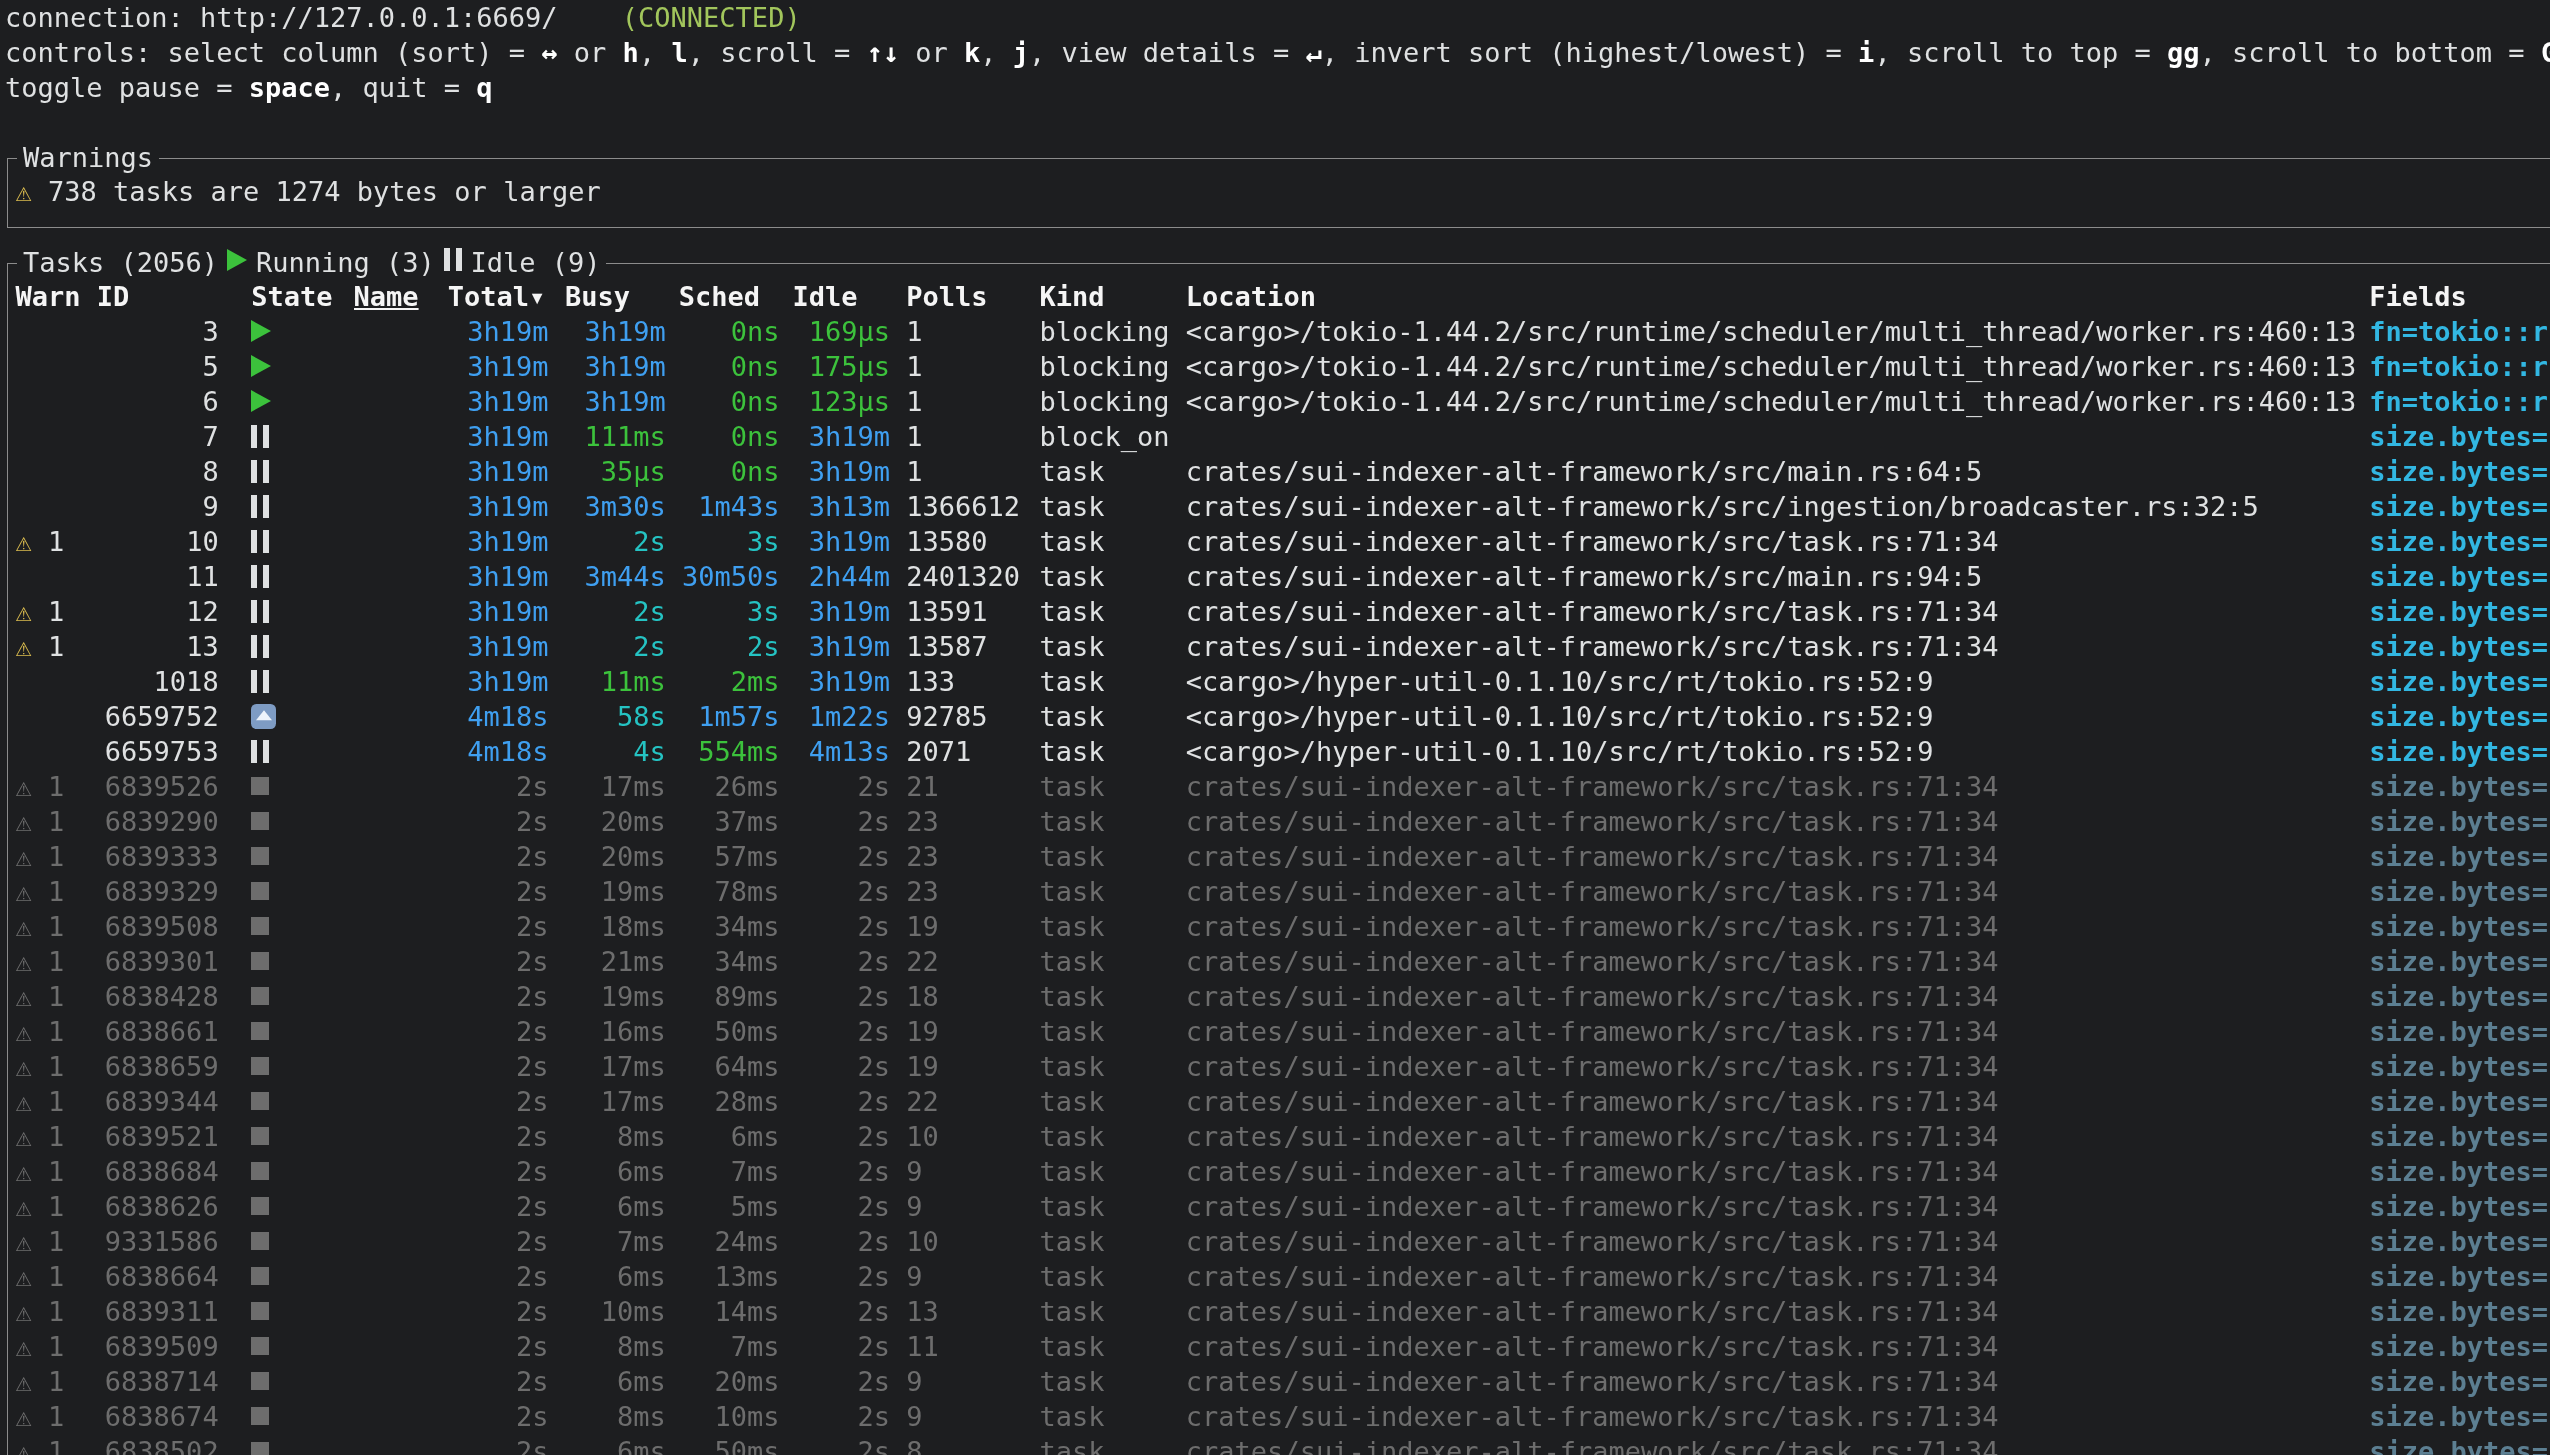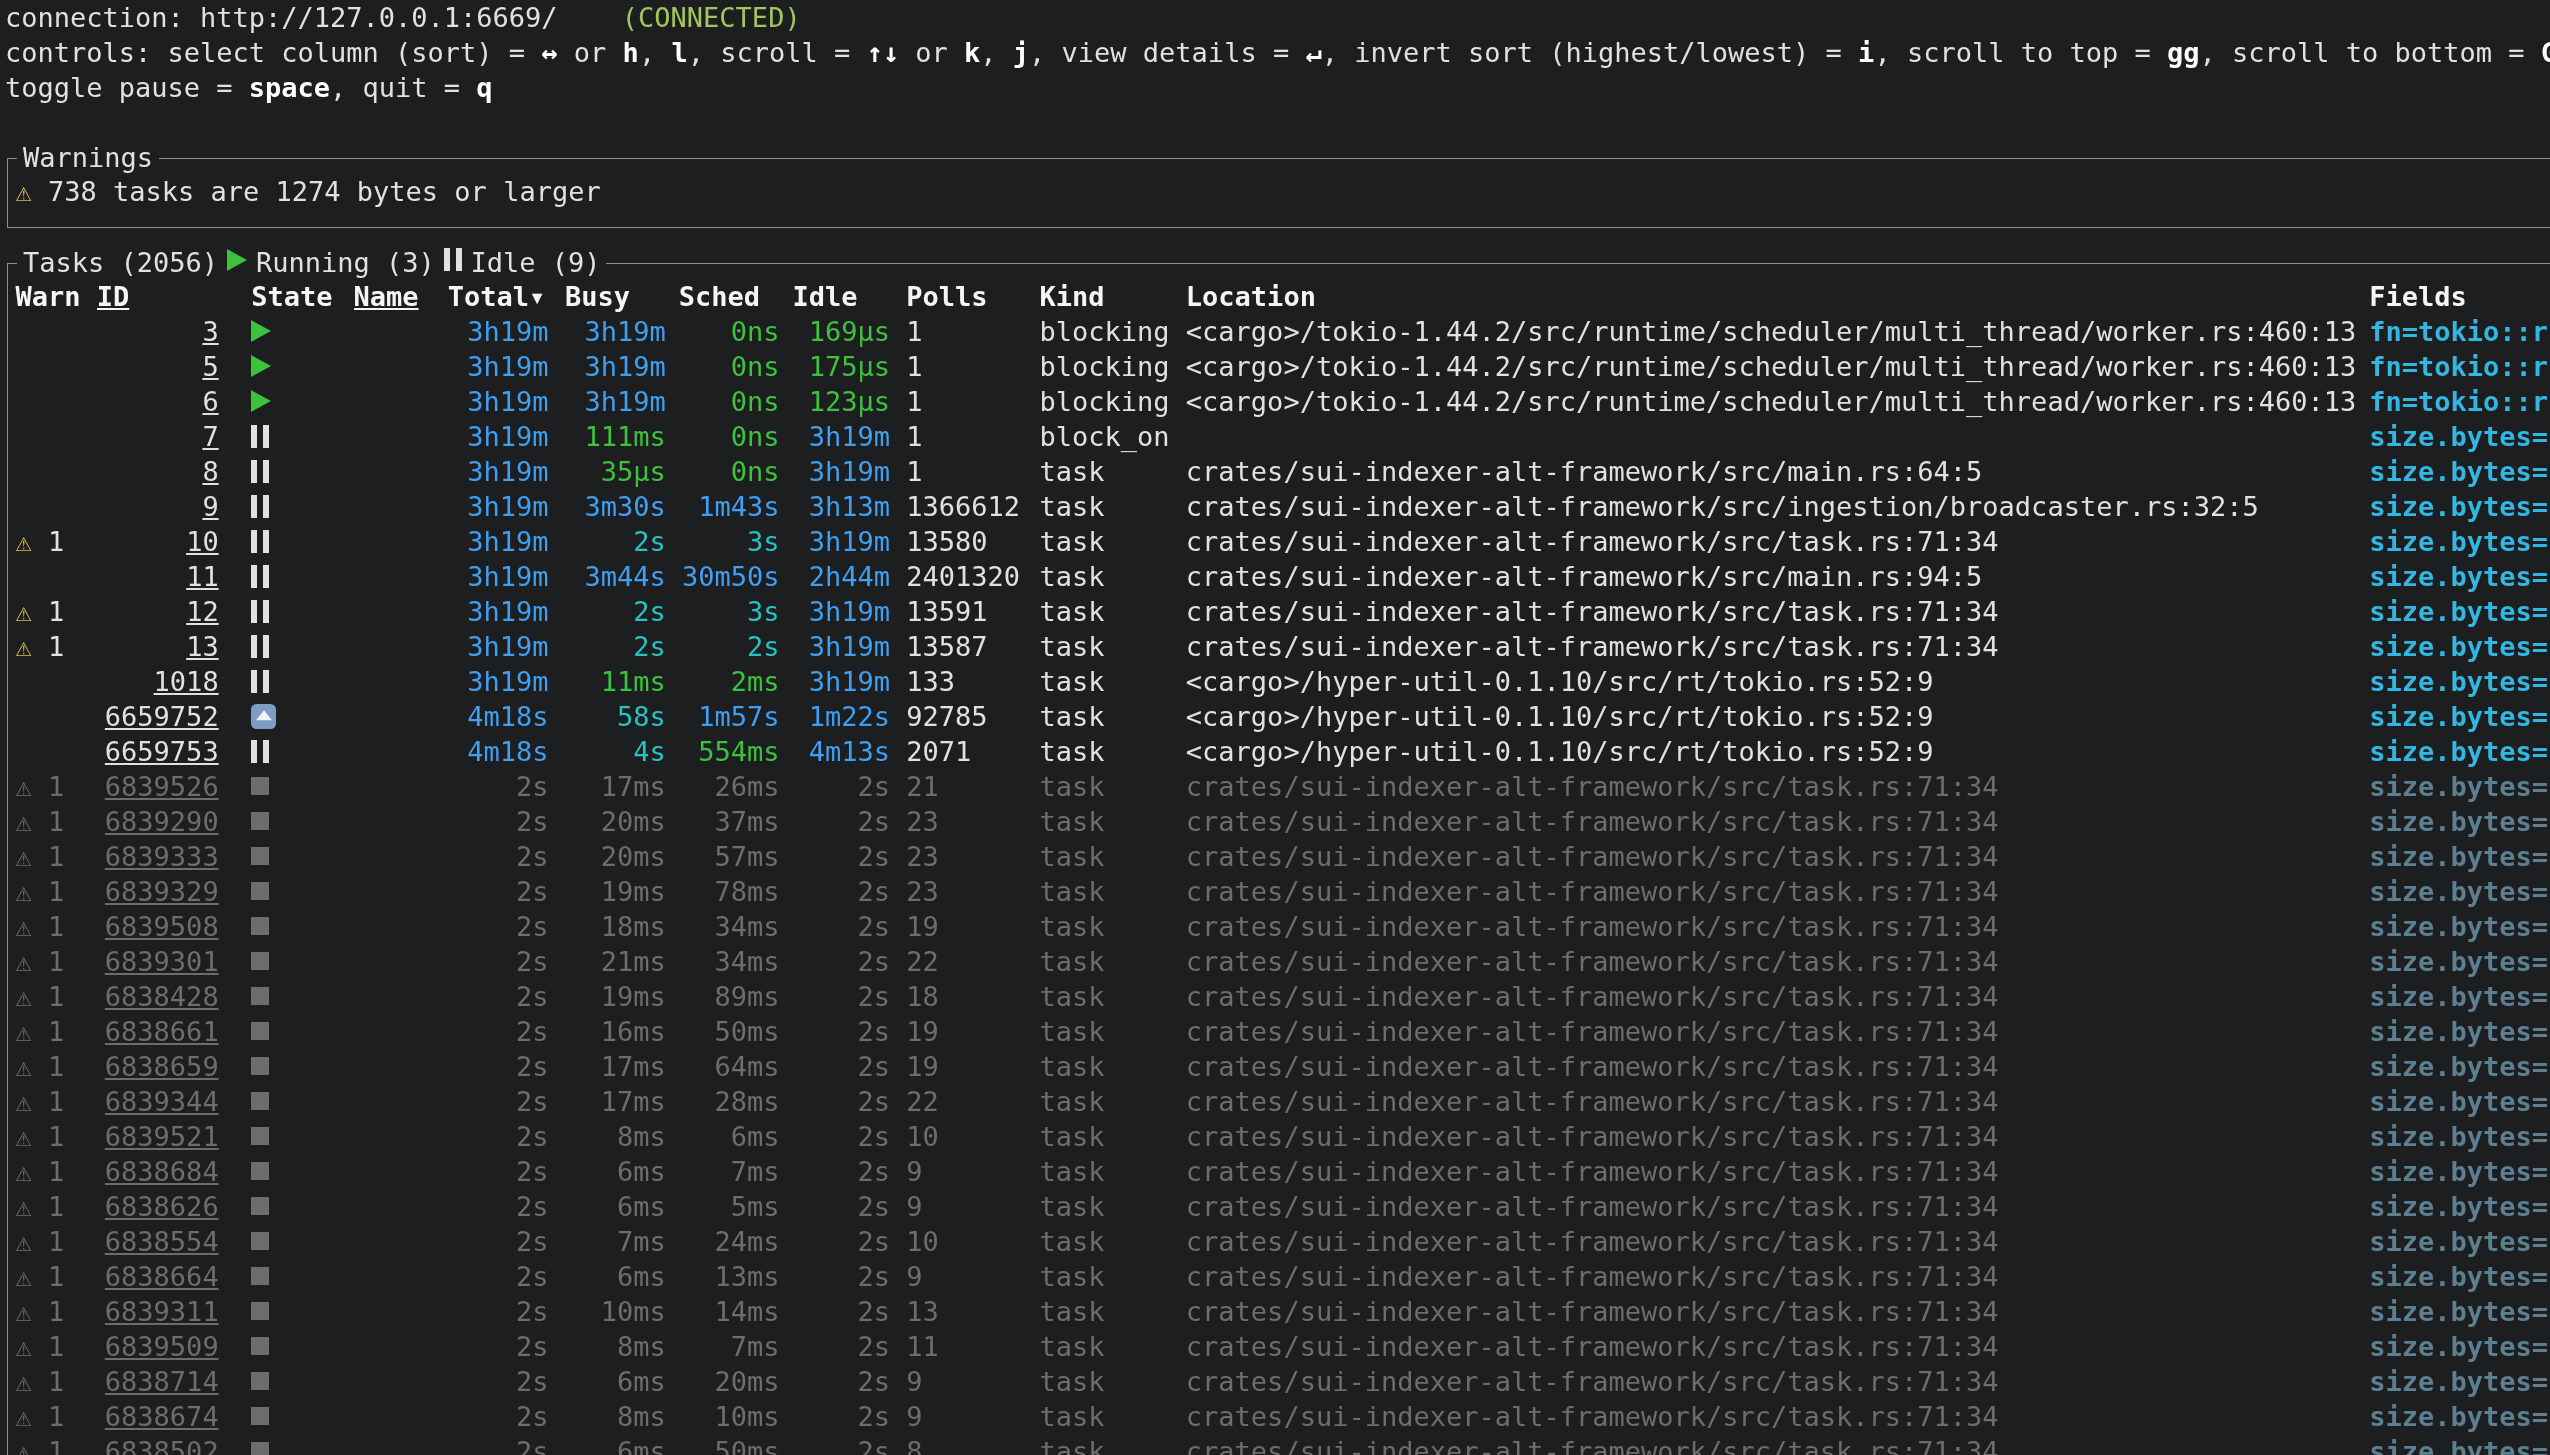--- a/index.html
+++ b/index.html
@@ -44,21 +44,21 @@
     margin-top:calc(var(--lh) * 0.5 - 1.8px);
     height:var(--lh);white-space:pre;padding-left:1ch;
   }
   .warn-icon{color:var(--yellow);}
 
   .thead,.row{position:relative;height:var(--lh);margin-left:calc(-0.4ch - 1.8px);}
   .cell{position:absolute;top:0;height:var(--lh);white-space:pre;overflow:hidden;}
   .cell.h{font-weight:bold;color:#f5f5f5;text-align:left;}
 
   .c-warn{left:1ch;width:4.8ch;}
-  .c-id{left:6ch;width:7.5ch;text-align:right;text-decoration:underline;}
+  .c-id{left:6ch;width:7.5ch;text-align:right;}
   .c-state{left:15.5ch;width:5.5ch;}
   .c-name{left:21.8ch;width:5ch;text-decoration:underline;}
   .c-total{left:27.6ch;width:6.2ch;text-align:right;}
   .c-busy{left:34.8ch;width:6.2ch;text-align:right;}
   .c-sched{left:41.8ch;width:6.2ch;text-align:right;}
   .c-idle{left:48.8ch;width:6ch;text-align:right;}
   .c-polls{left:55.8ch;width:8ch;}
   .c-kind{left:64ch;width:9.5ch;}
   .c-location{left:73ch;width:73ch;}
   .c-fields{left:145.8ch;width:12ch;color:var(--fields);font-weight:bold;}
@@ -493,21 +493,21 @@
           <span class="cell c-busy dur-sub">6ms</span>
           <span class="cell c-sched dur-sub">5ms</span>
           <span class="cell c-idle dur-sec">2s</span>
           <span class="cell c-polls">9</span>
           <span class="cell c-kind">task</span>
           <span class="cell c-location">crates/sui-indexer-alt-framework/src/task.rs:71:34</span>
           <span class="cell c-fields">size.bytes=</span>
         </div>
         <div class="row dim">
           <span class="cell c-warn"><span class="warn-icon">⚠</span> 1</span>
-          <span class="cell c-id">6838554</span>
+          <span class="cell c-id">9331586</span>
           <span class="cell c-state"><span class="icon icon-stop"></span></span>
           <span class="cell c-name"></span>
           <span class="cell c-total dur-sec">2s</span>
           <span class="cell c-busy dur-sub">7ms</span>
           <span class="cell c-sched dur-sub">24ms</span>
           <span class="cell c-idle dur-sec">2s</span>
           <span class="cell c-polls">10</span>
           <span class="cell c-kind">task</span>
           <span class="cell c-location">crates/sui-indexer-alt-framework/src/task.rs:71:34</span>
           <span class="cell c-fields">size.bytes=</span>

